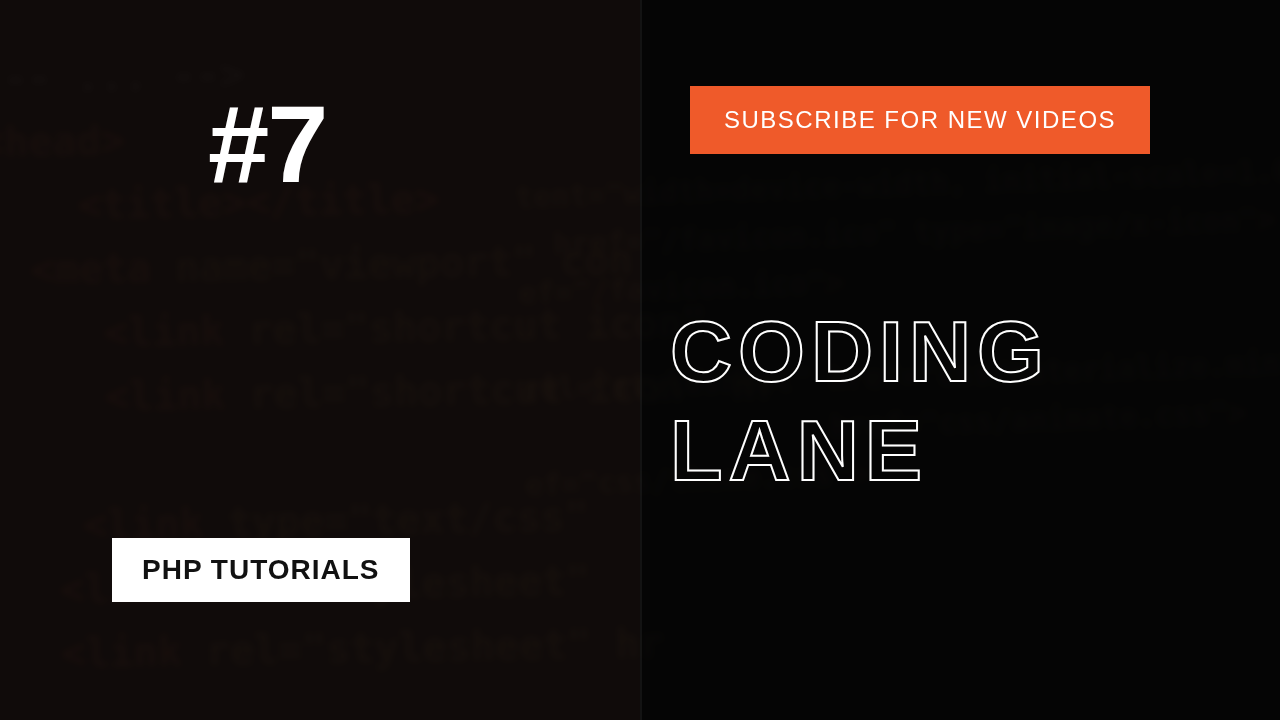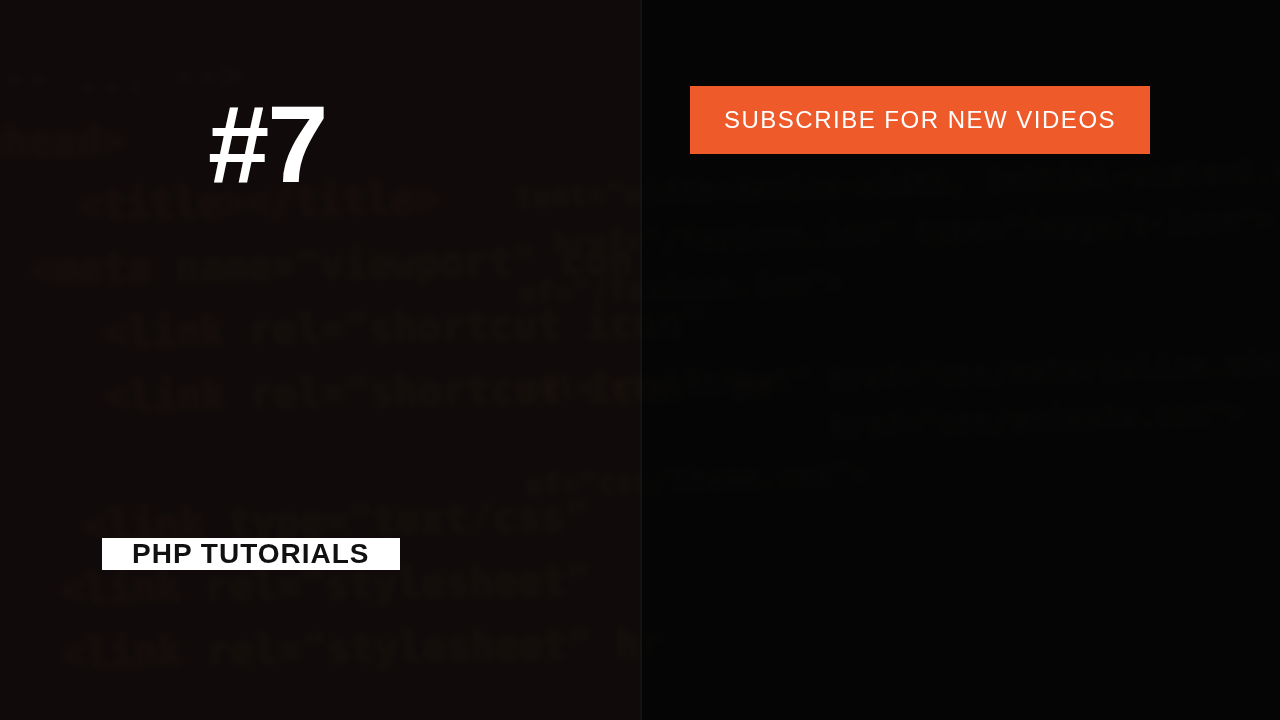--- a/index.html
+++ b/index.html
@@ -87,25 +87,25 @@
     padding: 0 60px;
     font-family: Georgia, "Times New Roman", serif;
     font-weight: 700;
     font-size: 68px;
     line-height: 1.12;
     color: #d6ae3d;
     letter-spacing: 1px;
   }
   .badge-white {
     position: absolute;
-    left: 102px;
+    left: 112px;
     top: 538px;
     background: #ffffff;
     color: #111;
-    padding: 0 30px;
+    padding: 16px 30px;
     font-size: 28px;
     font-weight: 700;
     letter-spacing: 1px;
   }
 
   
   .subscribe {
     position: absolute;
     left: 50px;
     top: 86px;
@@ -173,17 +173,18 @@
     <div class="title">
       <br>
     </div>
 
     <div class="badge-white">PHP TUTORIALS</div>
   </div>
 
   <div class="right">
     <div class="subscribe">SUBSCRIBE FOR NEW VIDEOS</div>
 
+    <div class="brand">CODING LANE</div>
 
   </div>
 
   <div class="divider"></div>
 </div>
 
 </body></html>

